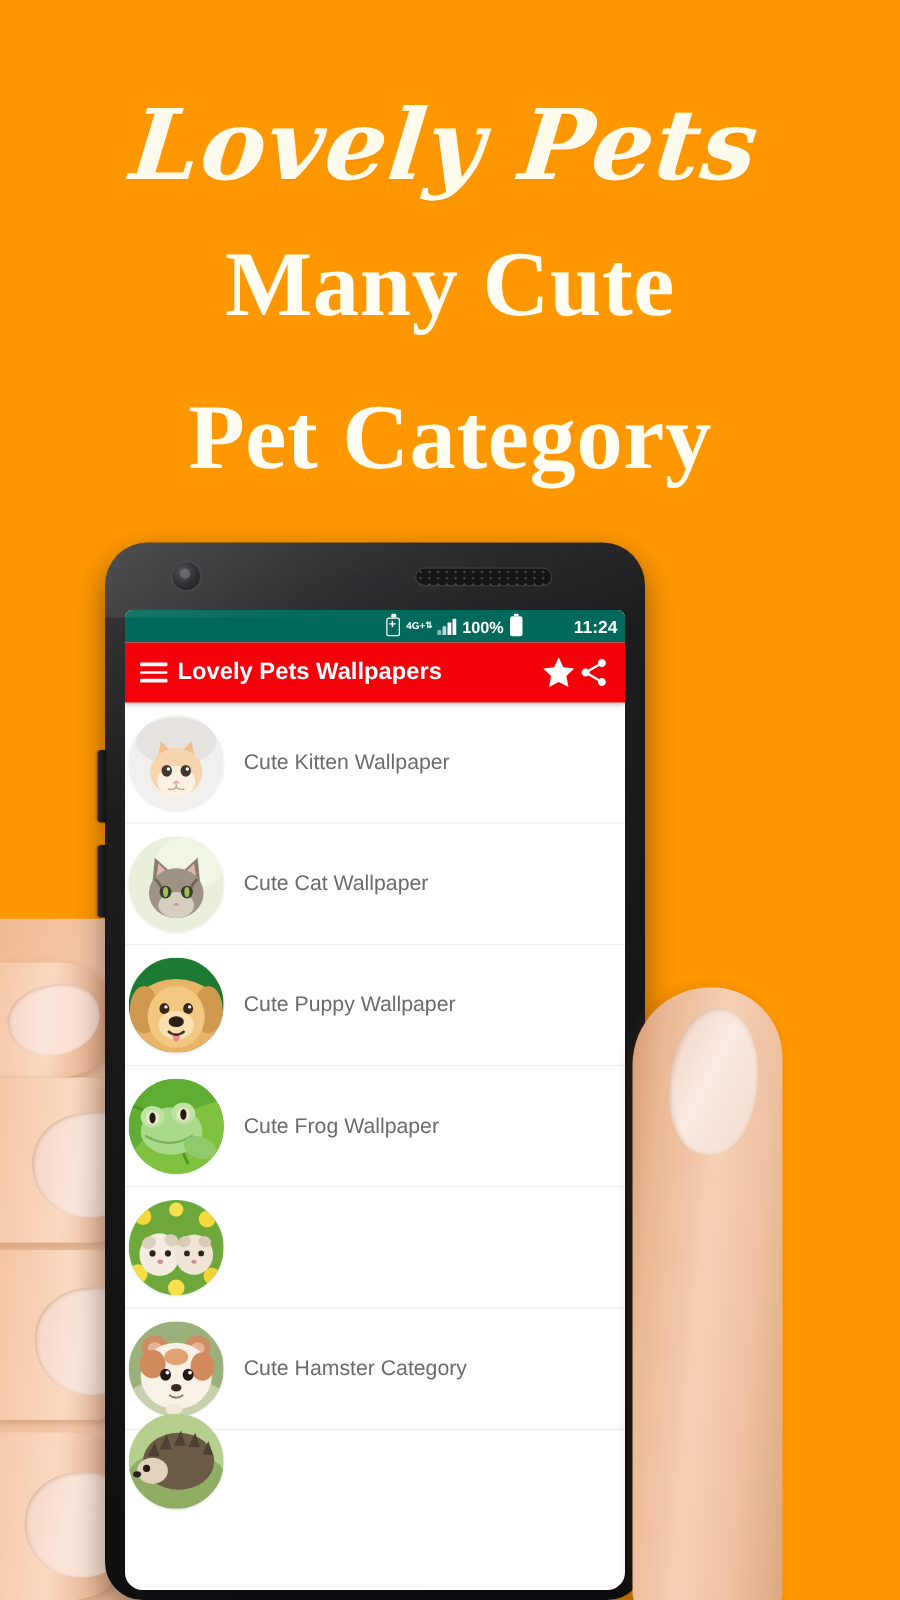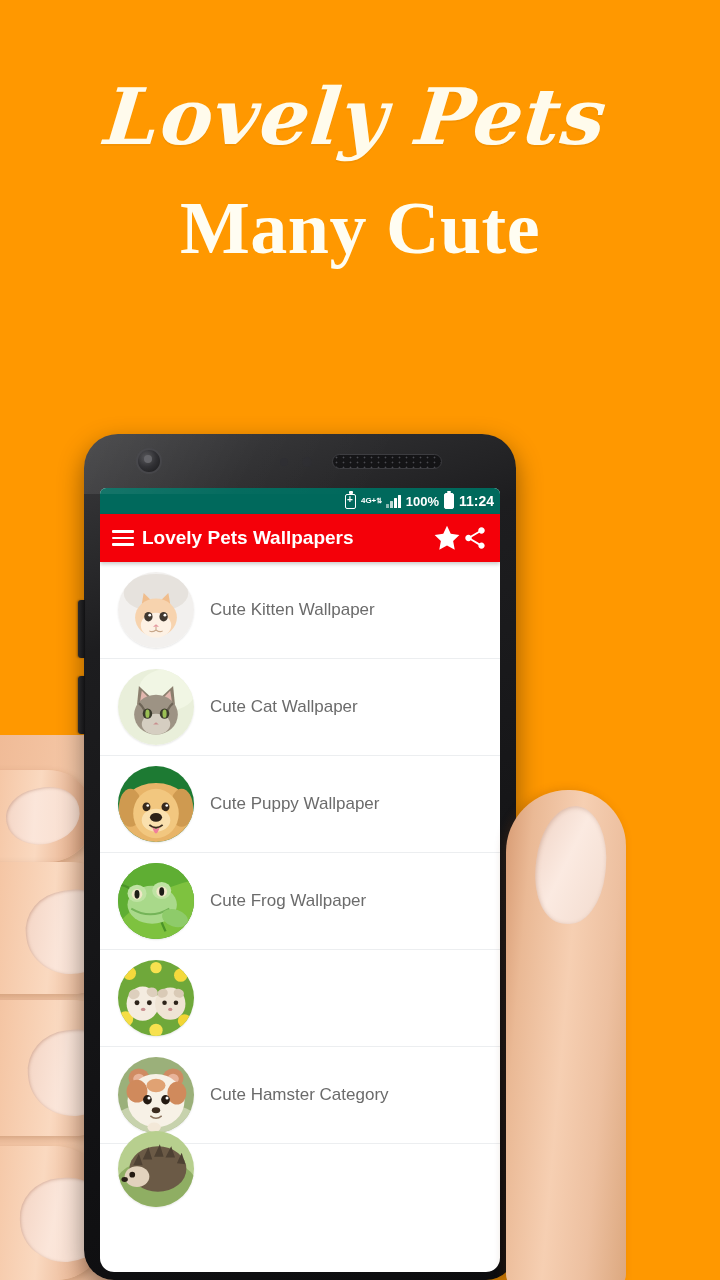--- a/index.html
+++ b/index.html
@@ -153,41 +153,41 @@
   .bars i { display:block; width:2.6px; background:#ffffff; border-radius:0.5px; }
   .bars i:nth-child(1){ height:4px; background:rgba(255,255,255,0.55);}
   .bars i:nth-child(2){ height:7px; background:rgba(255,255,255,0.75);}
   .bars i:nth-child(3){ height:10px;}
   .bars i:nth-child(4){ height:13px;}
   .pct { font-size:13px; }
   .batt {
     width:10px; height:16px; border:1.7px solid #fff; border-radius:2px; position:relative; background:#fff;
   }
   .batt::before{ content:""; position:absolute; left:2.2px; top:-3.4px; width:4px; height:2.4px; background:#fff; border-radius:1px;}
-  .clock { font-size:14px; }
+  .clock { font-size:14px;margin-left:36px; }
 
   .appbar {
     height:48px; background:#F40009;
     display:flex; align-items:center; padding:0 12px; 
     box-shadow:0 2px 4px rgba(0,0,0,0.22);
     position:relative; z-index:3;
   }
   .hamburger { width:22px; display:flex; flex-direction:column; gap:4px; cursor:pointer; }
   .hamburger span { display:block; height:2.6px; background:#fff; border-radius:1px; }
   .appbar-title {
     color:#ffffff; font-size:19px; font-weight:700; flex:1; margin-left:8px;
     white-space:nowrap;
   }
   .star-icon { width:30px; height:30px; }
   .share-icon { width:26px; height:26px; }
 
   .list { background:#fff; }
   .row {
     display:flex; align-items:center;
-    height:97px; padding-left:18px;
+    height:97px; padding-left:3px;
     border-bottom:1px solid #eceef0;
     background:#fff;
   }
   .thumbw {
     width:76px; height:76px; border-radius:50%;
     overflow:hidden; flex:none;
     box-shadow:0 1px 2px rgba(0,0,0,0.10);
     position:relative;
   }
   .thumbw svg { display:block; width:100%; height:100%; }
@@ -206,20 +206,21 @@
   }
   .vbtn.v1 { top:600px; height:58px; }
   .vbtn.v2 { top:676px; height:58px; }
 </style>
 </head>
 <body>
 
 <div class="hero">
   <div class="hero-script">Lovely Pets</div>
   <div class="hero-sub">Many Cute</div>
+  <div class="hero-sub">Pet Category</div>
 </div>
 
 <div class="hand-layer">
   <div class="palm"></div>
   <div class="finger f1"></div>
   <div class="finger f2"></div>
   <div class="finger f3"></div>
   <div class="finger f4"></div>
   <div class="nail n1"></div>
   <div class="nail n2"></div>

